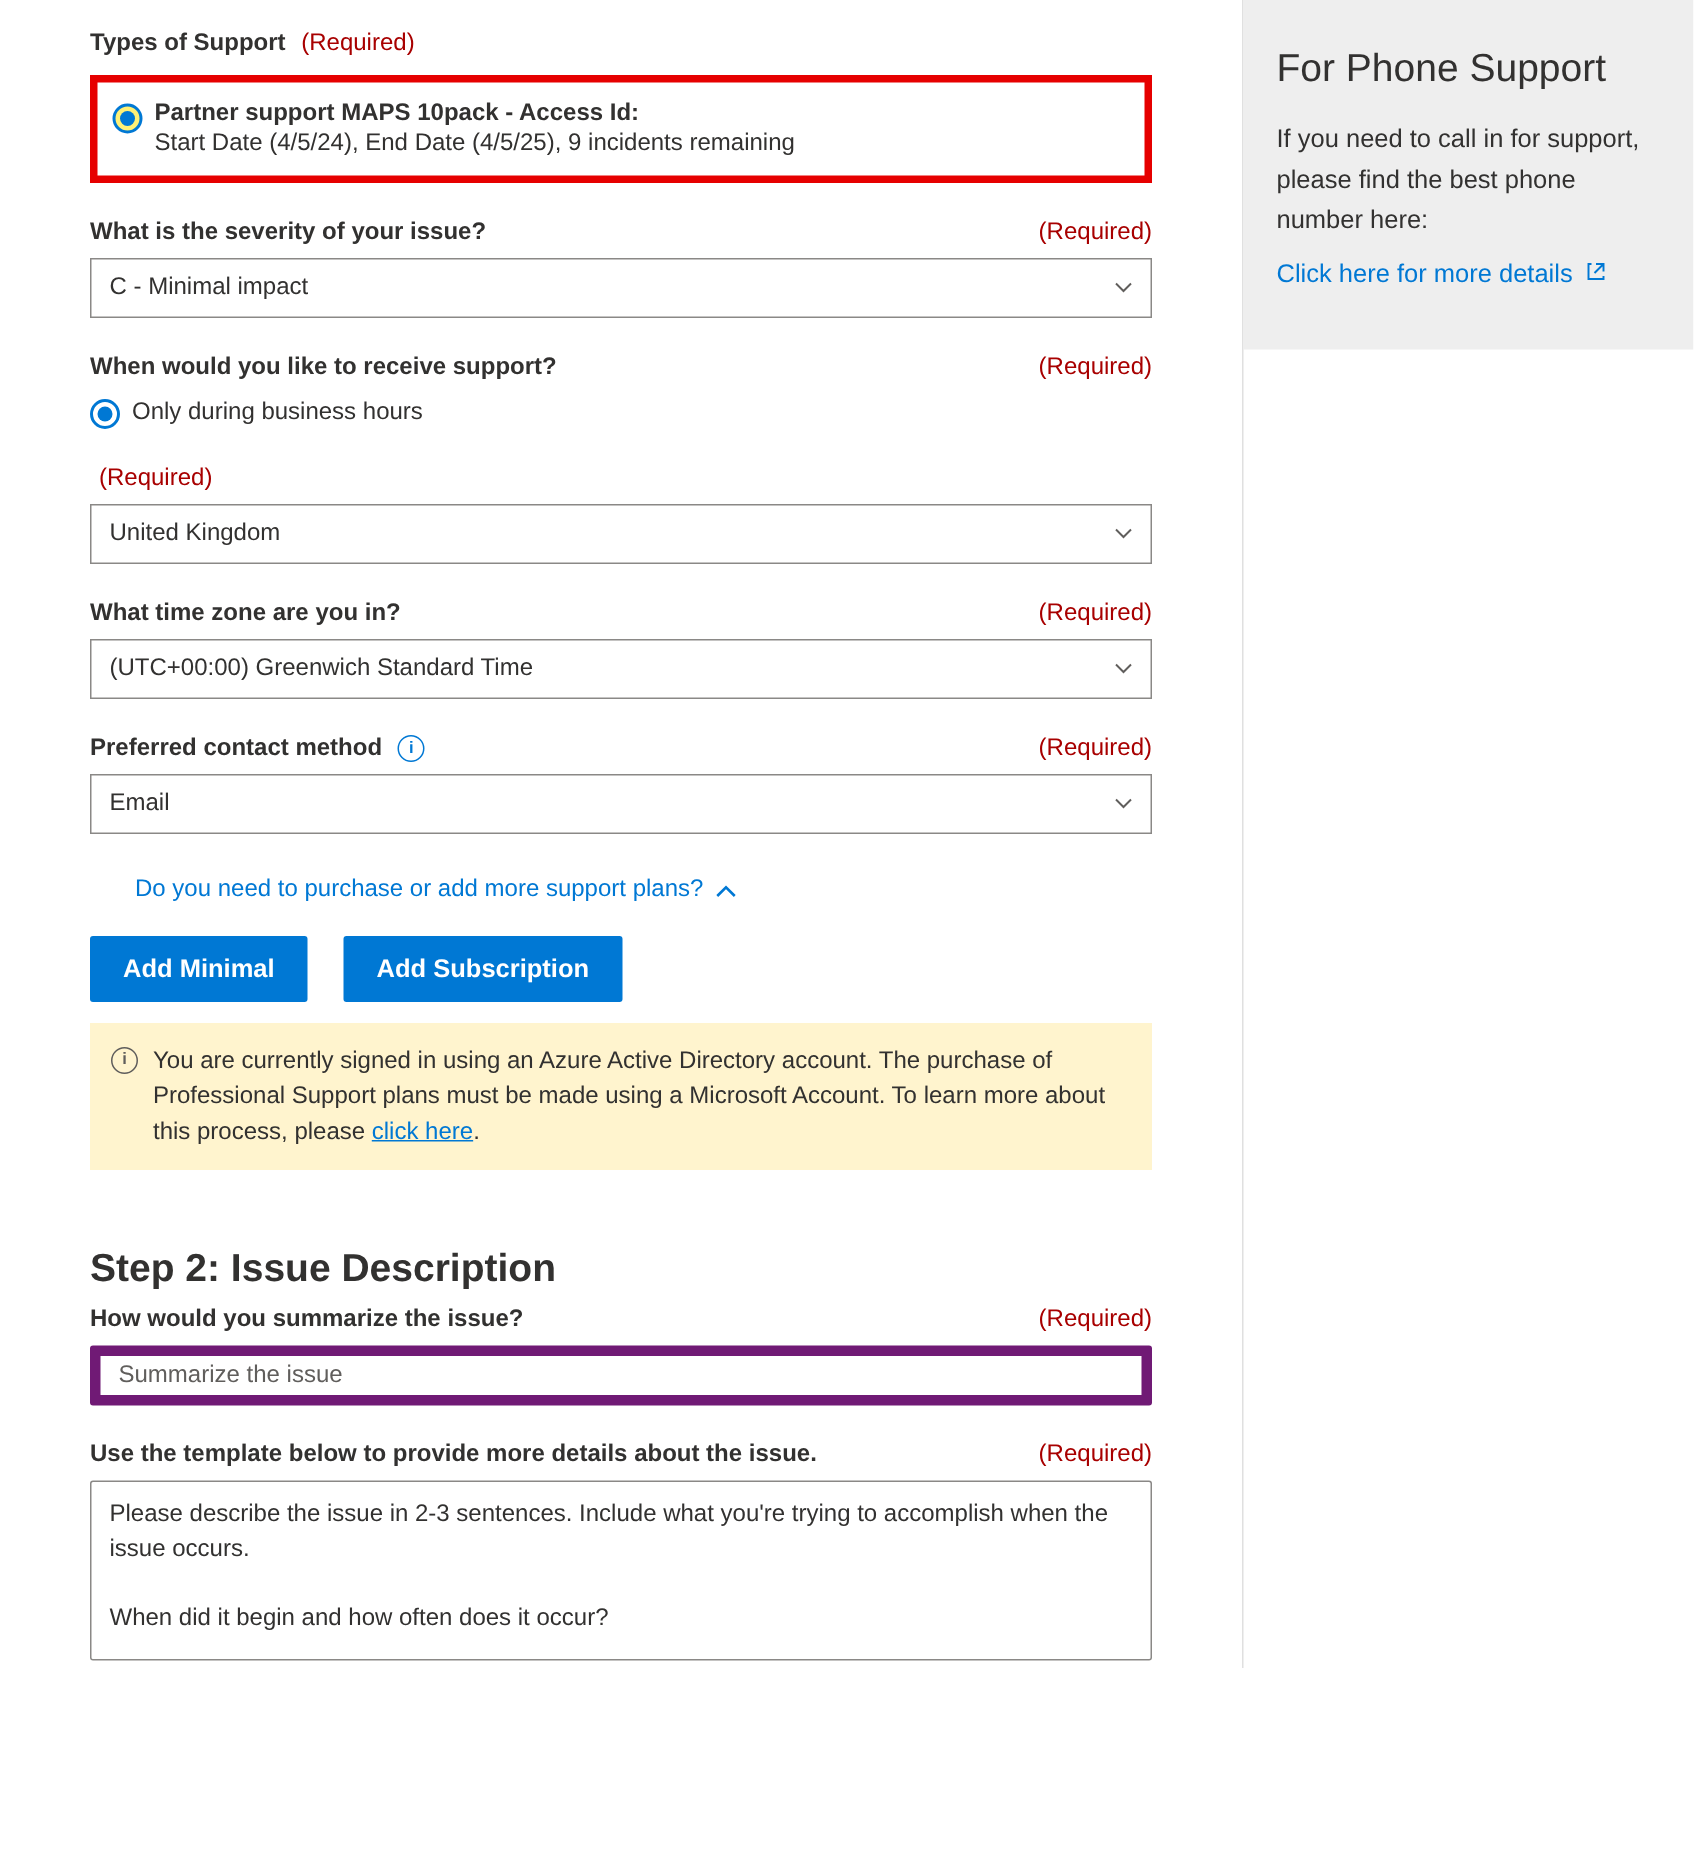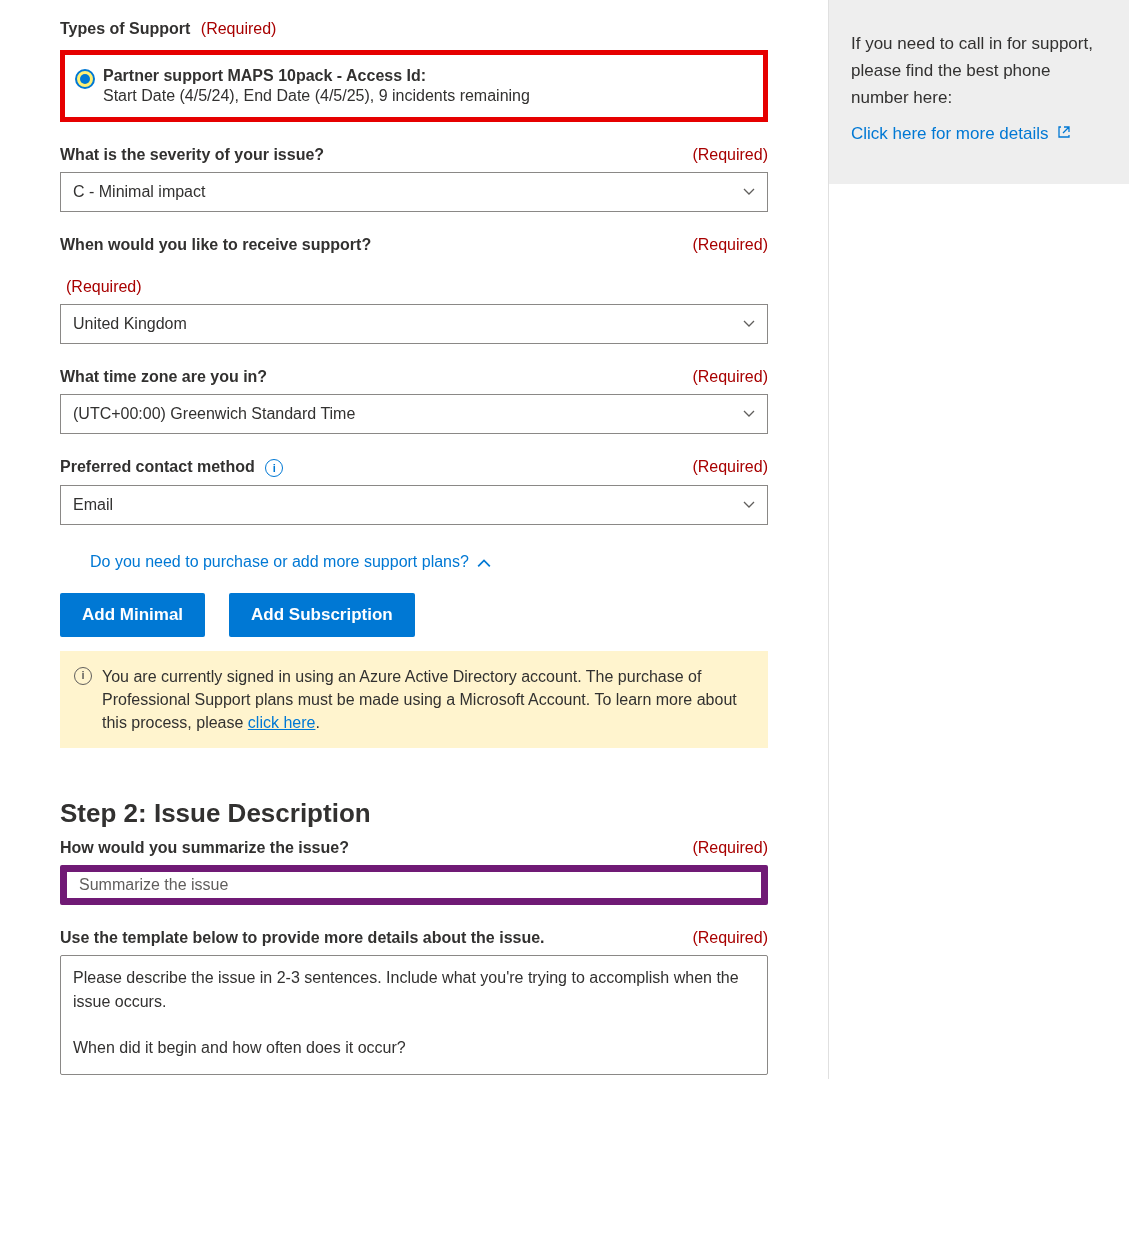--- a/index.html
+++ b/index.html
@@ -222,20 +222,26 @@
         <svg width="12" height="12" viewBox="0 0 12 12">
             <path d="M1 3 L6 8 L11 3" stroke="#605e5c" stroke-width="1.3" fill="none"></path>
           </svg>
       </span>
     </div>
 
     <div class="field-row">
       <span class="section-label">When would you like to receive support?</span>
       <span class="required" style="margin-left:6px">(Required)</span>
     </div>
+    <div class="radio-row" style="margin-top:10px;align-items:center">
+      <span class="radio-outer">
+          <span class="radio-inner"></span>
+        </span>
+      <span>Only during business hours</span>
+    </div>
 
     <div class="field-row">
       <span class="required">(Required)</span>
     </div>
     <div class="select">
       <span>United Kingdom</span>
       <span class="chev-down">
         <svg width="12" height="12" viewBox="0 0 12 12">
             <path d="M1 3 L6 8 L11 3" stroke="#605e5c" stroke-width="1.3" fill="none"></path>
           </svg>
@@ -304,20 +310,21 @@
       <span class="section-label">Use the template below to provide more details about the issue.</span>
       <span class="required">(Required)</span>
     </div>
     <textarea class="textarea" style="">Please describe the issue in 2-3 sentences. Include what you're trying to accomplish when the issue occurs.
 
 When did it begin and how often does it occur?</textarea>
 
   </div>
 
   <div class="sidebar">
+    <h2>For Phone Support</h2>
     <p>If you need to call in for support, please find the best phone number here:</p>
     <a href="#" class="link-blue" style="font-size:17px">
       <span>Click here for more details</span>
       <span class="ext-icon">
         <svg width="14" height="14" viewBox="0 0 14 14">
             <path d="M4 2 H2 V12 H12 V10 M7 2 H12 V7 M12 2 L6 8" stroke="#0078d4" stroke-width="1.3" fill="none"></path>
           </svg>
       </span>
     </a>
   </div>

